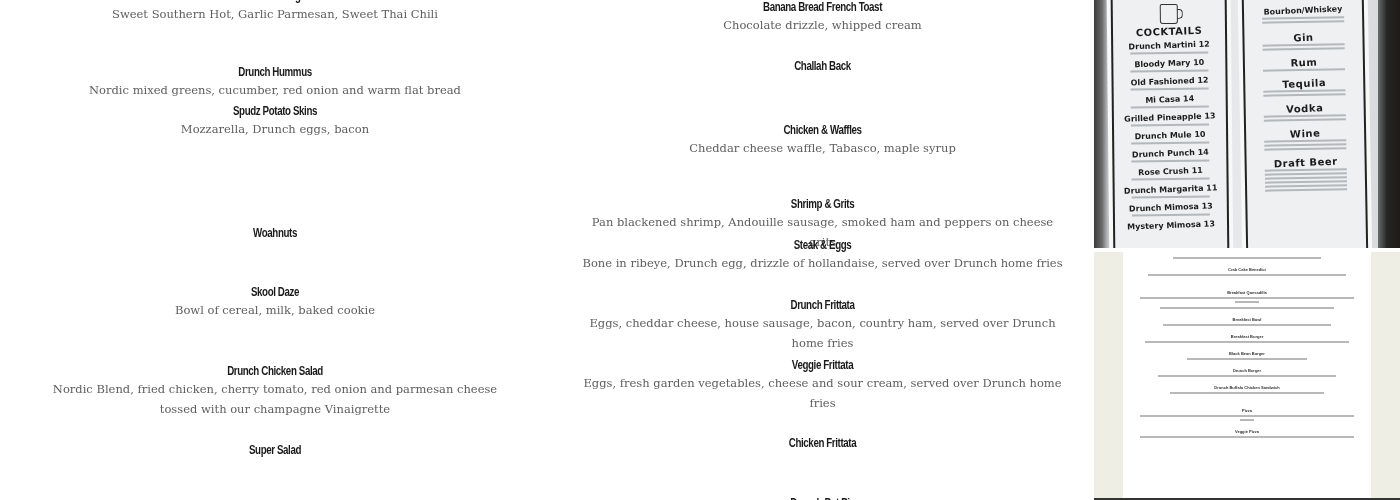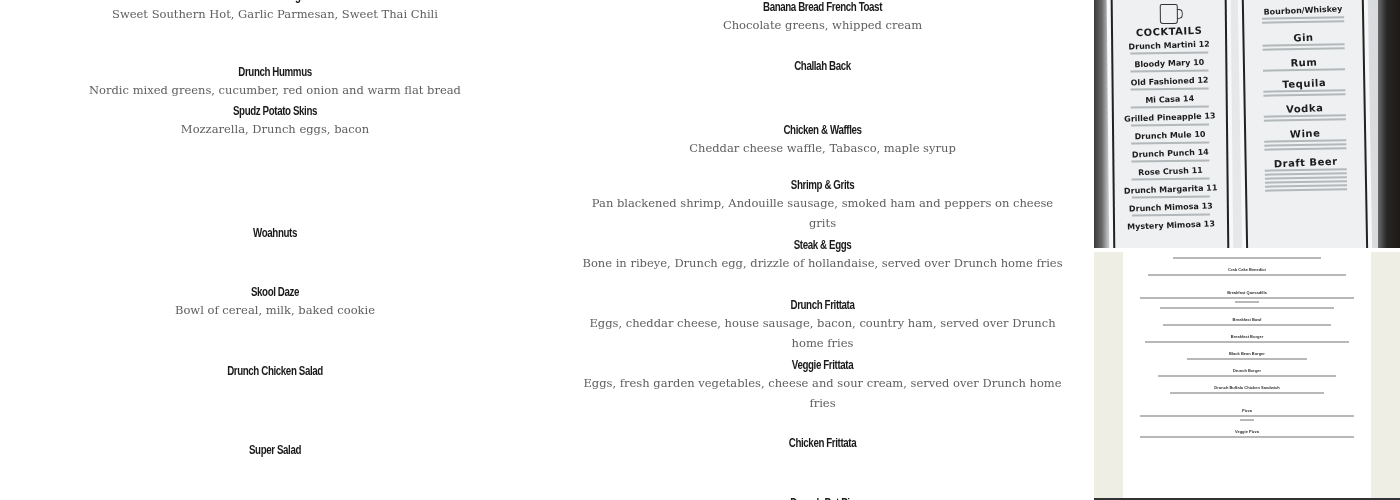--- a/index.html
+++ b/index.html
@@ -90,39 +90,40 @@
   </div>
   <div class="item" style="top:225px">
     <span class="title">Woahnuts</span>
   </div>
   <div class="item" style="top:284px">
     <span class="title">Skool Daze</span>
     <div class="desc">Bowl of cereal, milk, baked cookie</div>
   </div>
   <div class="item" style="top:363px; padding:0 18px">
     <span class="title">Drunch Chicken Salad</span>
+    <div class="desc">Nordic Blend, fried chicken, cherry tomato, red onion and parmesan cheese tossed with our champagne Vinaigrette</div>
   </div>
   <div class="item" style="top:442px; padding:0 8px">
     <span class="title">Super Salad</span>
   </div>
 </div>
 
 <div class="col" id="col-mid">
   <div class="item" style="top:-1px">
     <span class="title">Banana Bread French Toast</span>
-    <div class="desc">Chocolate greens, whipped cream</div>
+    <div class="desc">Chocolate drizzle, whipped cream</div>
   </div>
   <div class="item" style="top:58px">
     <span class="title">Challah Back</span>
   </div>
   <div class="item" style="top:122px">
     <span class="title">Chicken &amp; Waffles</span>
     <div class="desc">Cheddar cheese waffle, Tabasco, maple syrup</div>
   </div>
-  <div class="item" style="top:177px">
+  <div class="item" style="top:196px">
     <span class="title">Shrimp &amp; Grits</span>
     <div class="desc">Pan blackened shrimp, Andouille sausage, smoked ham and peppers on cheese grits</div>
   </div>
   <div class="item" style="top:237px">
     <span class="title">Steak &amp; Eggs</span>
     <div class="desc">Bone in ribeye, Drunch egg, drizzle of hollandaise, served over Drunch home fries</div>
   </div>
   <div class="item" style="top:297px">
     <span class="title">Drunch Frittata</span>
     <div class="desc">Eggs, cheddar cheese, house sausage, bacon, country ham, served over Drunch home fries</div>

